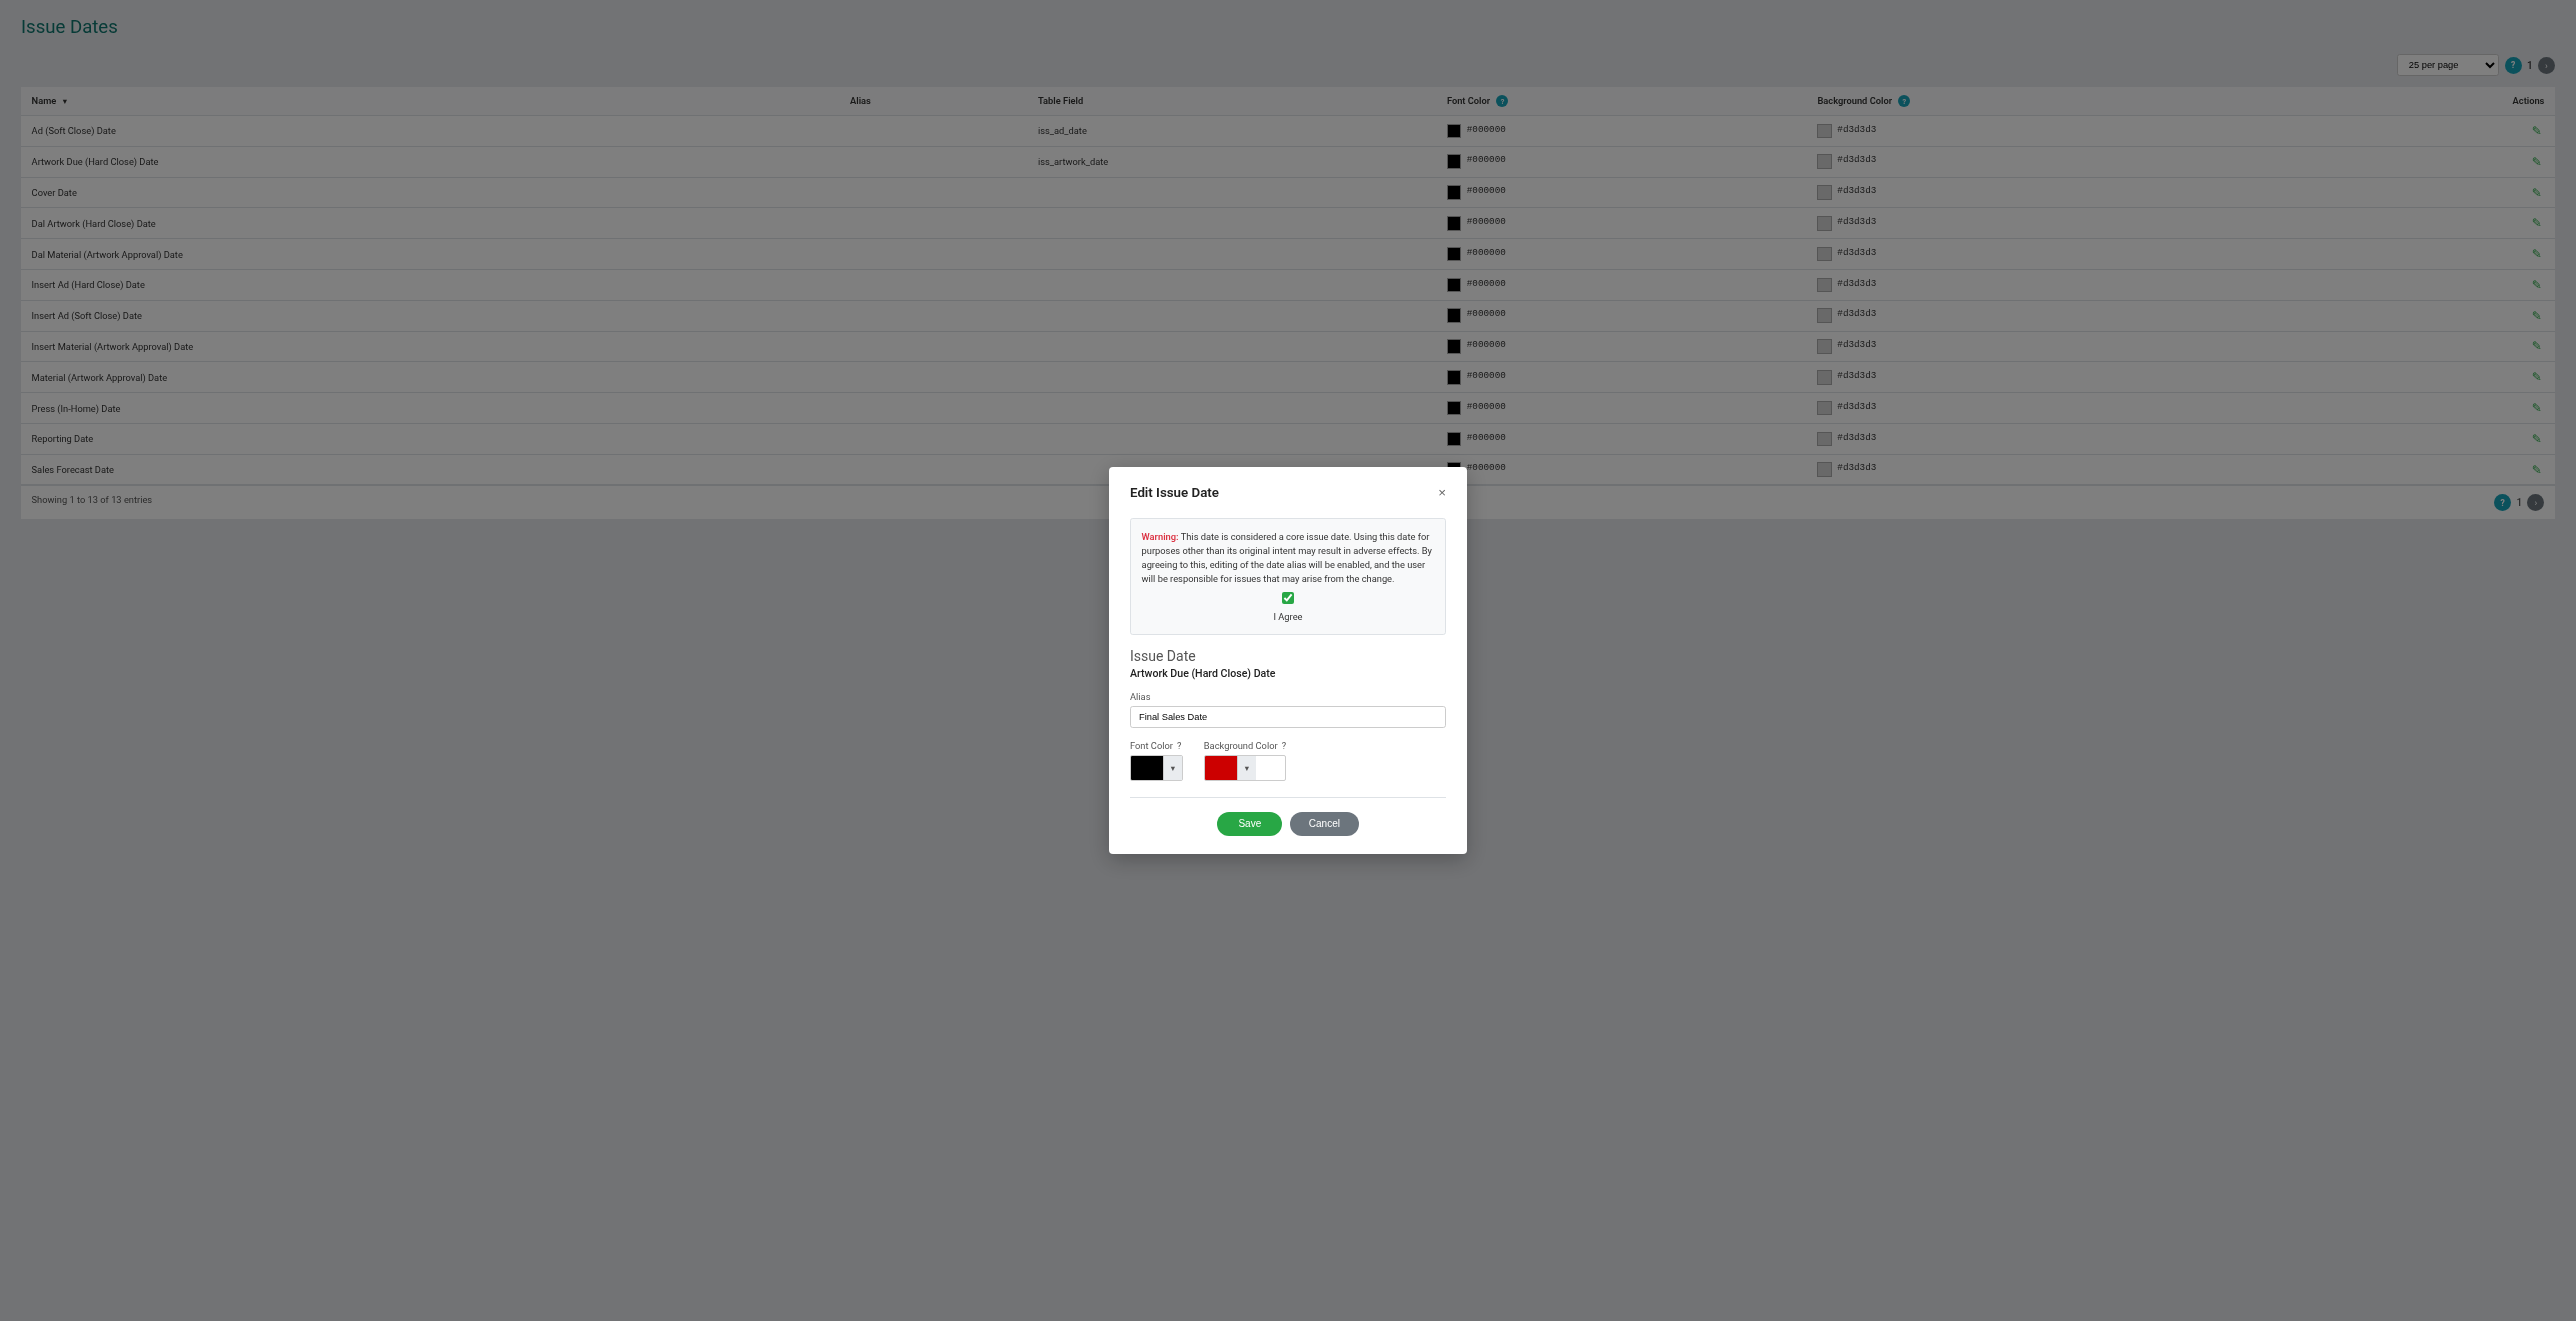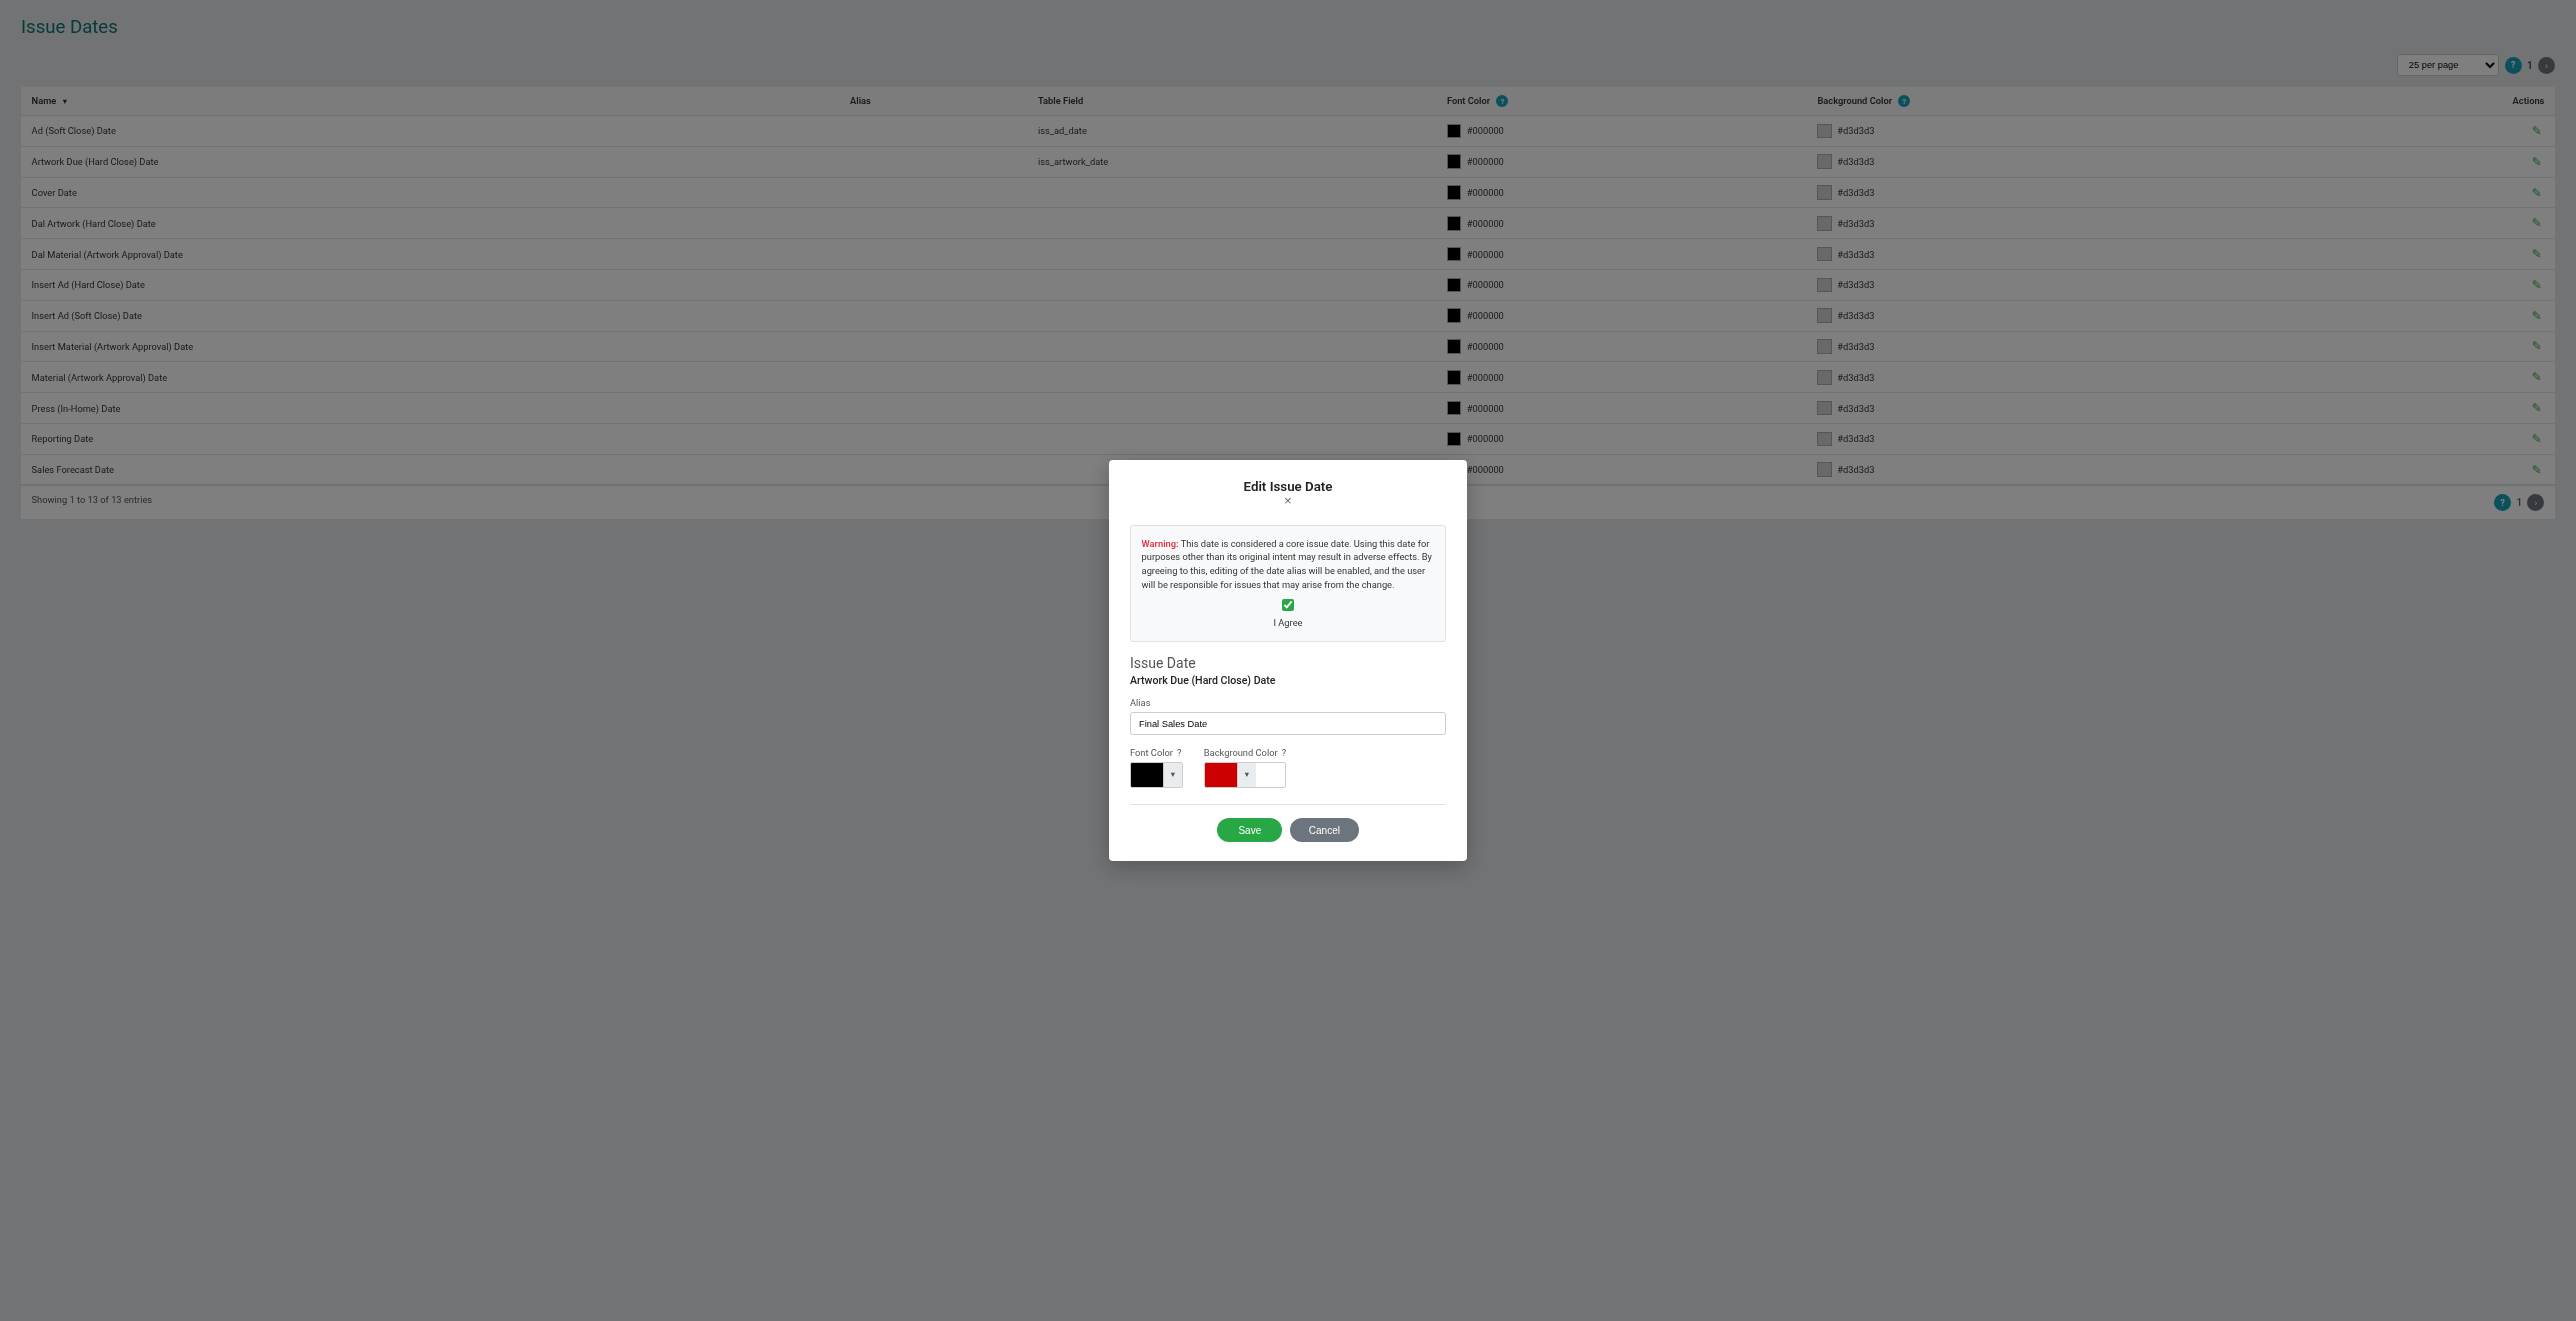--- a/index.html
+++ b/index.html
@@ -118,22 +118,23 @@
 
     td {
       padding: 6.6px 10.6px;
       border-bottom: 0.7px solid #dee2e6;
       font-size: 9.3px;
       color: #333;
     }
 
     .color-cell {
       display: flex;
-      align-items: center;
+      align-items: flex-start;
       gap: 5.3px;
+      font-family: Liberation Mono, monospace;
     }
 
     .color-swatch {
       width: 14.6px;
       height: 14.6px;
       border: 0.7px solid #aaa;
       display: inline-block;
       flex-shrink: 0;
     }
 
@@ -184,21 +185,20 @@
       padding: 18.6px 21px 18.6px;
       position: relative;
       box-shadow: 0 5.3px 21px rgba(0,0,0,0.25);
     }
 
     .modal-header {
       display: flex;
       justify-content: space-between;
       align-items: center;
       margin-bottom: 18px;
-      flex-direction: column;
     }
 
     .modal-title {
       font-size: 13.3px;
       font-weight: 600;
       color: #222;
     }
 
     .modal-close {
       background: none;

